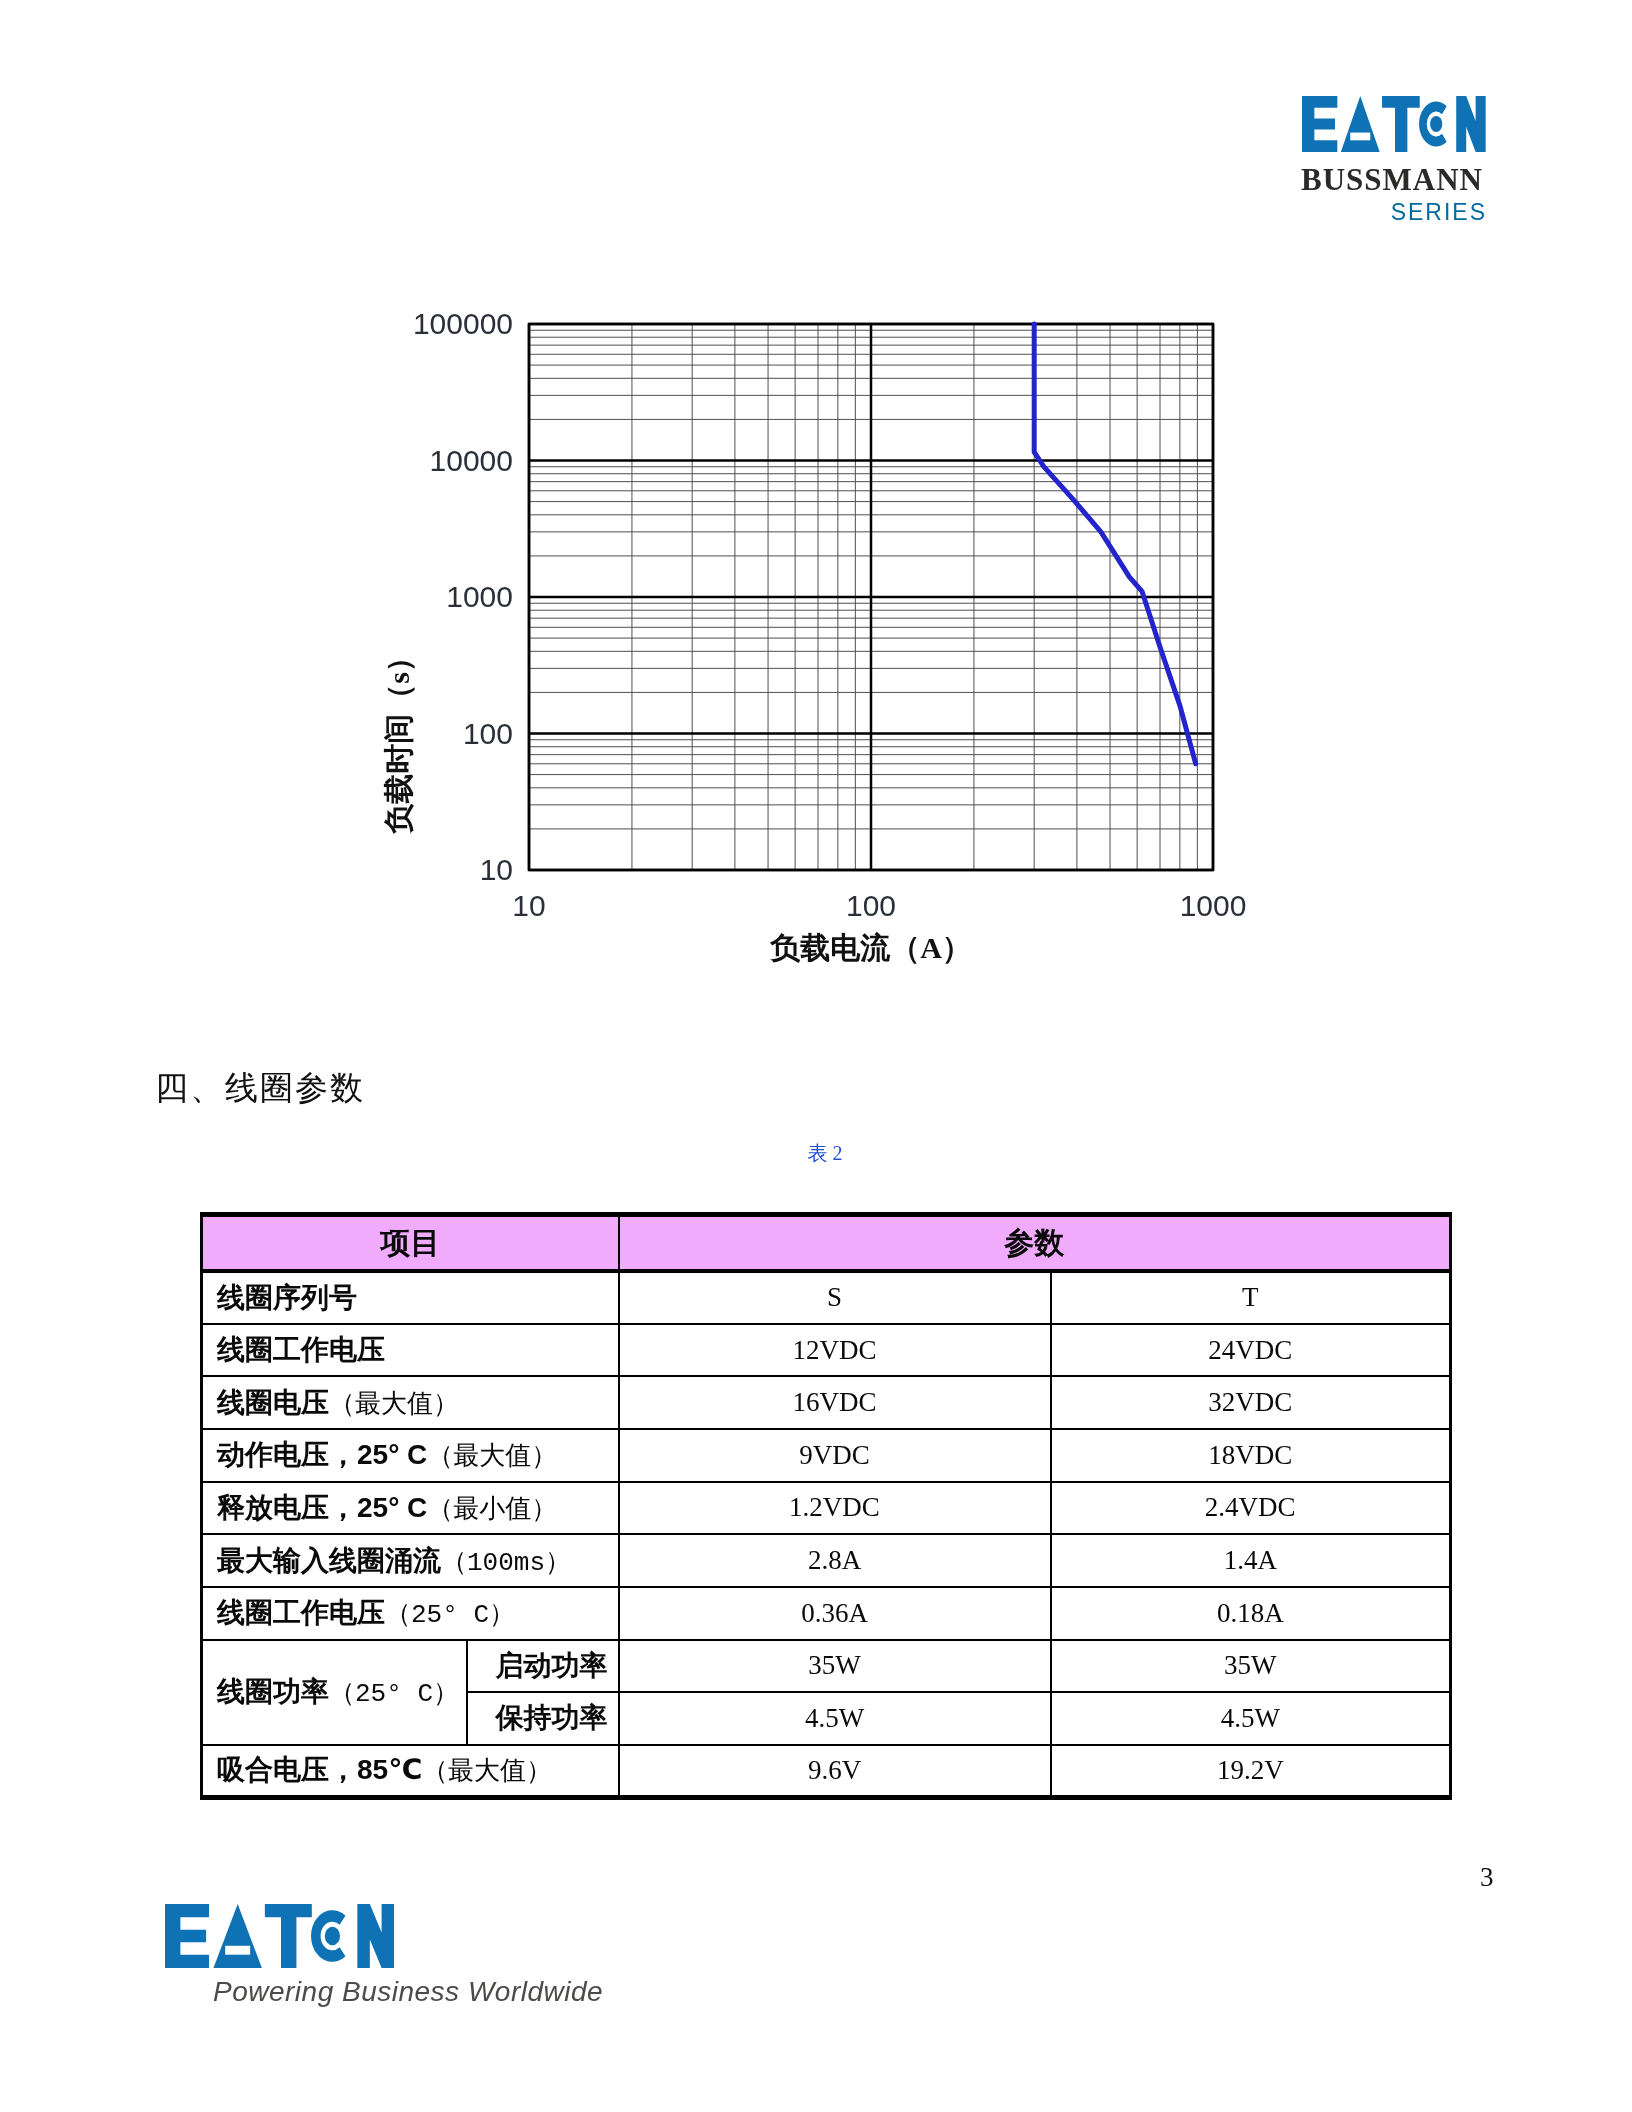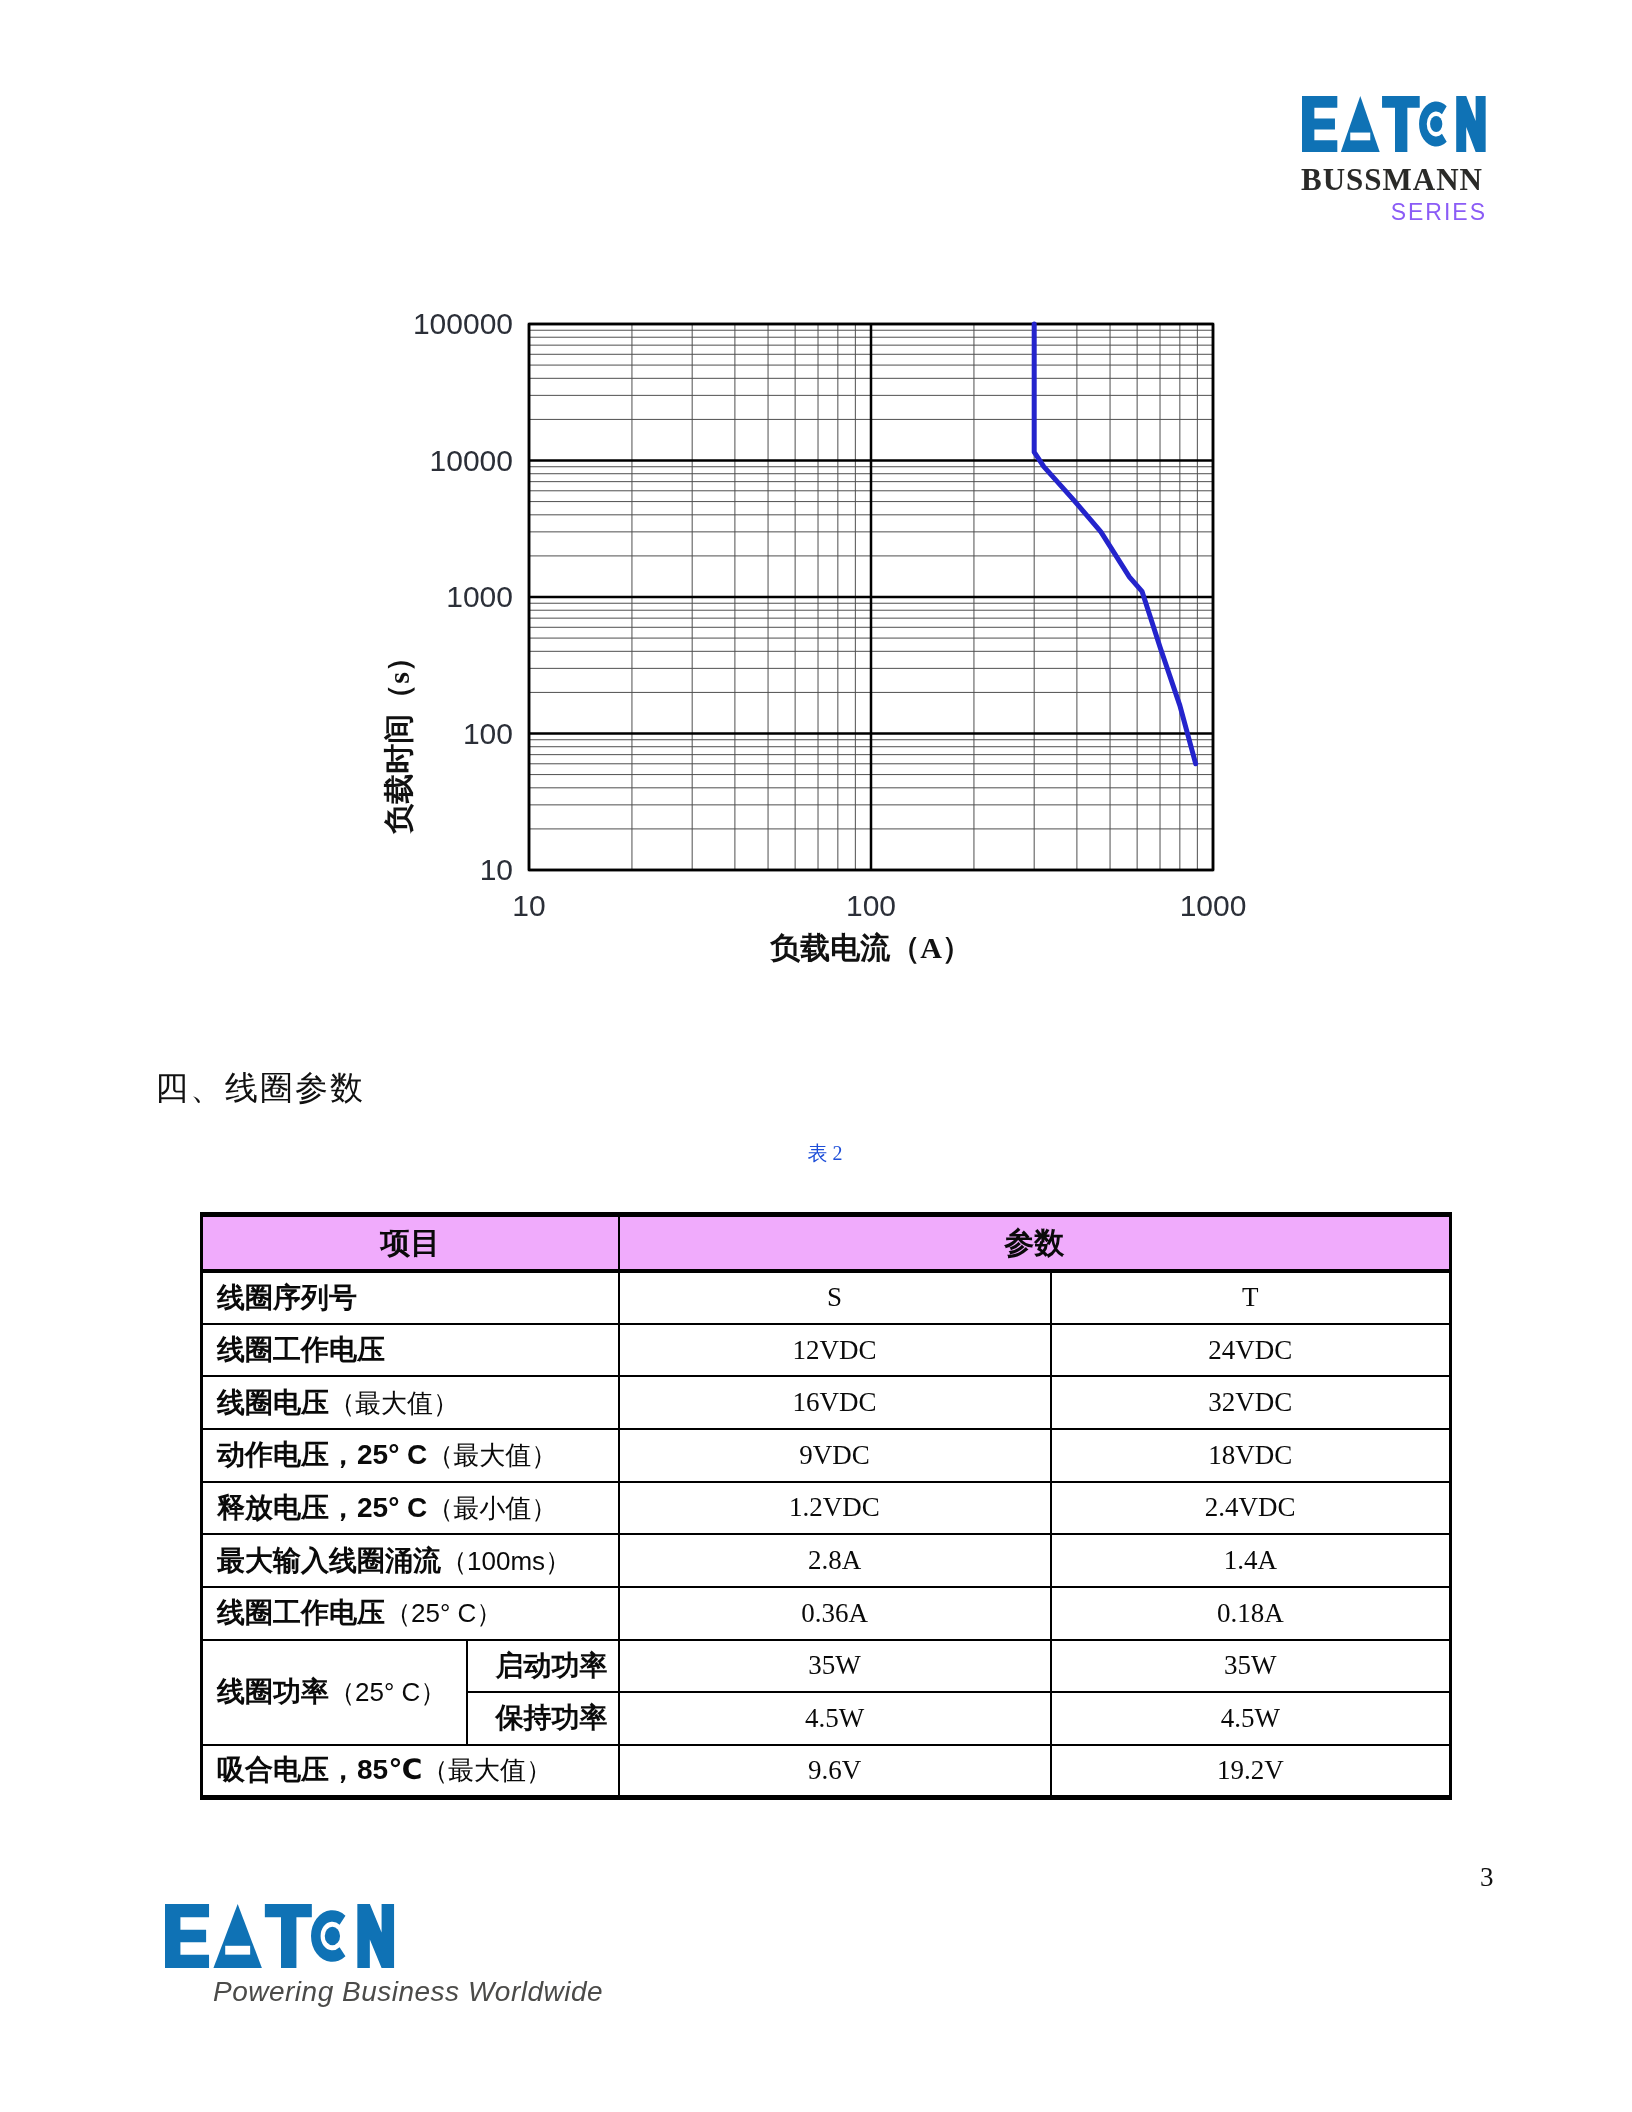--- a/index.html
+++ b/index.html
@@ -22,21 +22,21 @@
   .page-number{
     font-family:"Liberation Serif","DejaVu Serif",serif;
     font-size:27px;color:#111;
   }
 
   
   .bussmann{
     font-size:31px;font-weight:700;letter-spacing:1px;color:#2a2a28;
   }
   .series{
-    font-size:23px;font-weight:400;letter-spacing:2px;color:#8b5cf6;text-align:right;
+    font-size:23px;font-weight:400;letter-spacing:2px;color:#0369a1;text-align:right;
   }
   .tagline{
     font-size:28px;font-style:italic;color:#4b4b49;letter-spacing:0.5px;
   }
 
   
   .gmin{stroke:#4f4f4f;stroke-width:1;}
   .gmaj{stroke:#000000;stroke-width:2.5;}
   .gborder{fill:none;stroke:#000000;stroke-width:2.5;}
   .tick{font-family:"Liberation Sans","DejaVu Sans",sans-serif;font-size:30px;fill:#2b2f38;}
@@ -69,21 +69,21 @@
   td.sublbl{
     text-align:left;padding-left:28px;font-weight:700;font-size:28px;white-space:nowrap;
   }
   td.val{
     text-align:center;
     font-family:"Liberation Serif","DejaVu Serif",serif;
     font-size:27px;
   }
   .cell-note{
     font-weight:400;font-size:26px;
-    font-family:Liberation Sans, sans-serif;
+    font-family:Liberation Mono, monospace;
     text-align:center;
   }
 </style>
 </head>
 <body>
 
 <div class="page">
 
   <svg width="0" height="0" style="position:absolute" aria-hidden="true">
     <defs>

